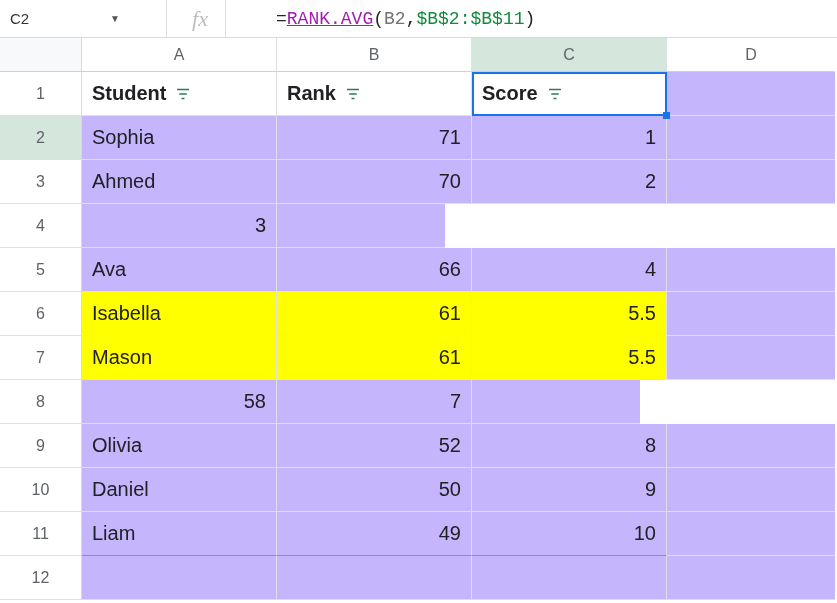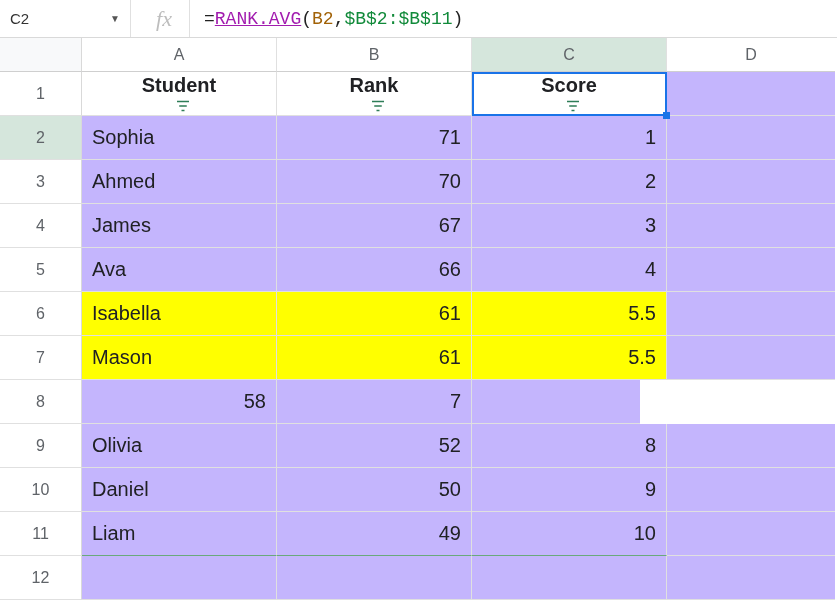--- a/index.html
+++ b/index.html
@@ -13,20 +13,21 @@
     color: #222;
   }
 
   
   .formula-bar {
     display: flex;
     align-items: flex-start;
     height: 38px;
     border-bottom: 1px solid #d9d9d9;
     background: #fff;
+    gap: 36px;
   }
   .name-box {
     width: 130px;
     padding: 0 10px;
     font-size: 15px;
     color: #333;
     display: flex;
     align-items: center;
     justify-content: space-between;
     height: 100%;
@@ -55,21 +56,21 @@
     font-family: "Consolas","Courier New",monospace;
     font-size: 18px;
     color: #222;
     display: flex;
     align-items: center;
     height: 100%;
   }
   .formula .fn { color: #a21caf; text-decoration: underline; }
   .formula .eq { color: #222; }
   .formula .paren { color: #222; }
-  .formula .ref1 { color: #a16207; }
+  .formula .ref1 { color: #737373; }
   .formula .comma { color: #222; }
   .formula .ref2 { color: #118a3a; }
 
   
   .grid { display: flex; }
   .row-headers { flex: 0 0 82px; }
   .corner {
     height: 34px;
     background: #f8f9fa;
     border-right: 1px solid #d9d9d9;
@@ -111,21 +112,21 @@
     border-right: 1px solid #e0e0e0;
     border-bottom: 1px solid #e0e0e0;
     display: flex;
     align-items: center;
     padding: 0 10px;
     font-size: 20px;
     color: #202124;
     background: #c4b5fd;
   }
   .cell.right { justify-content: flex-end; }
-  .cell.center { justify-content: flex-end; font-weight: bold; flex-direction: column; }
+  .cell.center { justify-content: flex-start; font-weight: bold; }
   .cell.hdr { background: #fff; position: relative; }
   .cell.cD { border-right: none; }
   .region-bottom-strong { border-bottom: 1px solid #6aa97b; }
 
   
   .hl { background: #ffff00 !important; }
   .sel-outline {
     position: absolute;
     pointer-events: none;
     border: 2px solid #1a73e8;
@@ -261,22 +262,20 @@
           <div class="cell cC right">1</div>
           <div class="cell cD"></div>
         </div>
         <div class="datarow">
           <div class="cell cA">Ahmed</div>
           <div class="cell cB right">70</div>
           <div class="cell cC right">2</div>
           <div class="cell cD"></div>
         </div>
         <div class="datarow">
-          <div class="cell cA">James</div>
-          <div class="cell cB right">67</div>
           <div class="cell cC right">3</div>
           <div class="cell cD"></div>
         </div>
         <div class="datarow">
           <div class="cell cA">Ava</div>
           <div class="cell cB right">66</div>
           <div class="cell cC right">4</div>
           <div class="cell cD"></div>
         </div>
         <div class="datarow">

